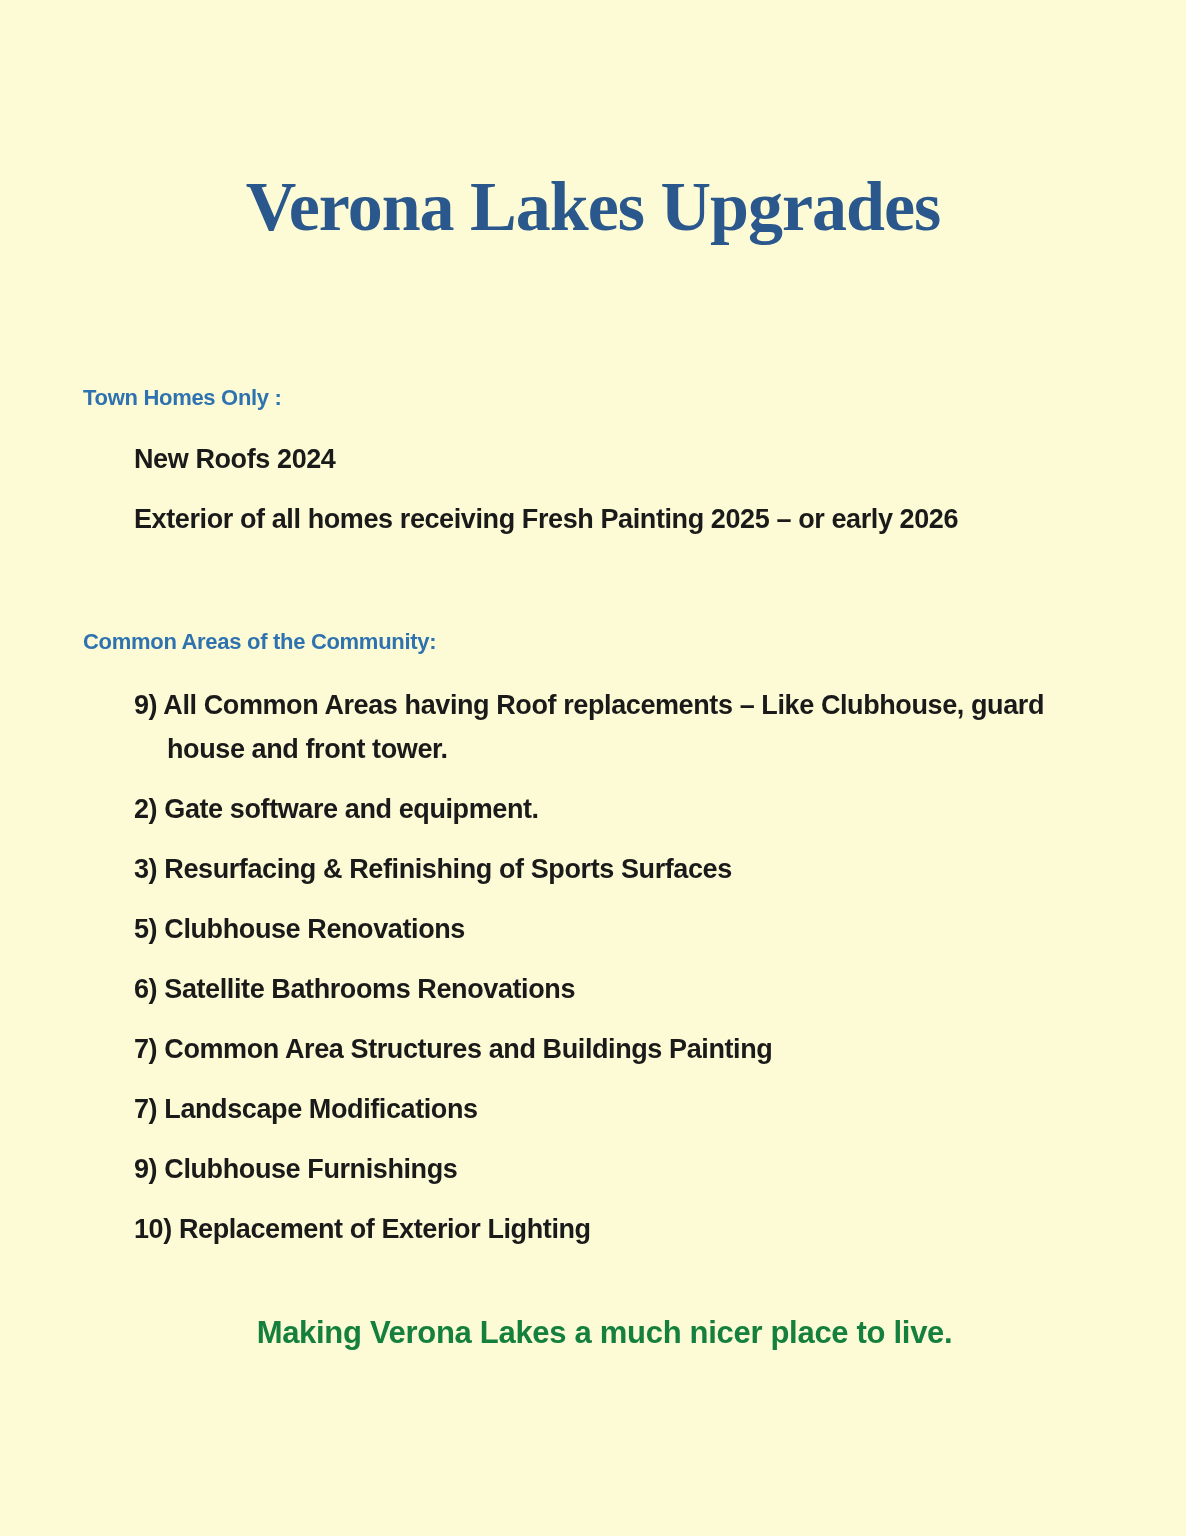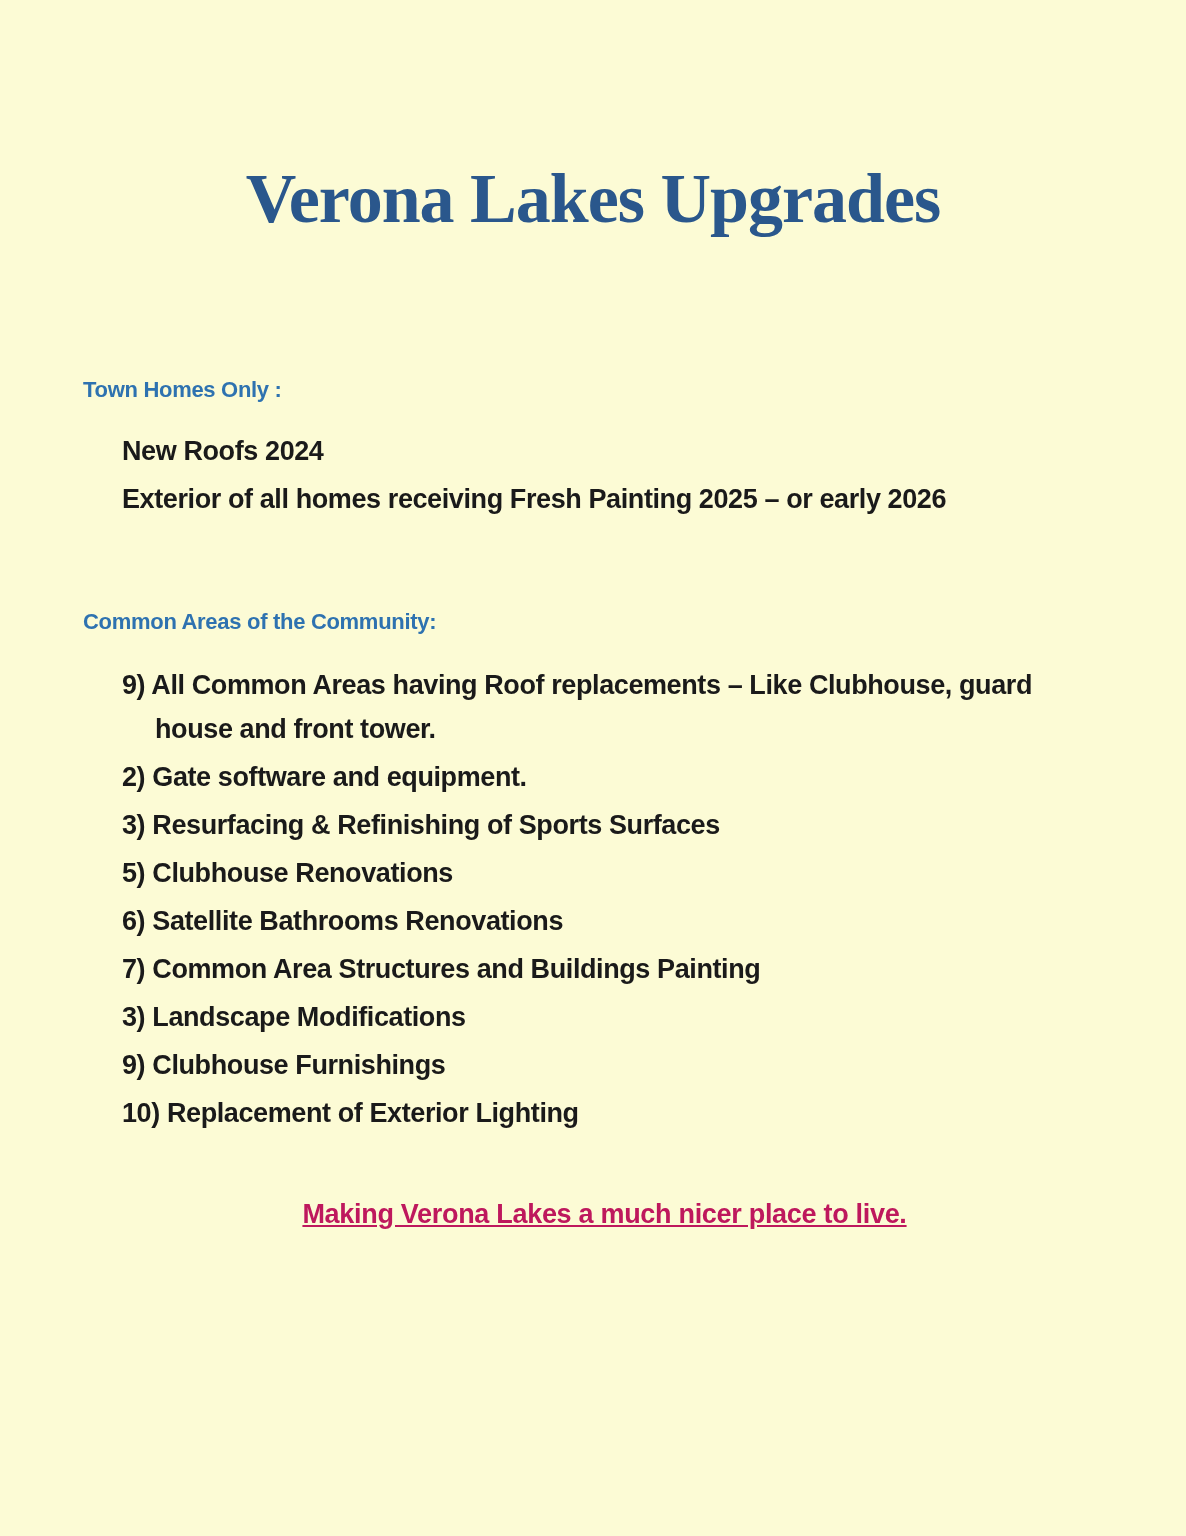--- a/index.html
+++ b/index.html
@@ -9,21 +9,21 @@
   .page {
     position: relative;
     width: 1186px;
     height: 1536px;
     background: #fcfbd5;
     font-family: "Liberation Sans", sans-serif;
     overflow: hidden;
     box-sizing: border-box;
   }
   .doc-title {
-    margin: 8px;
+    margin: 16px;
     padding-top: 152px;
     text-align: center;
     font-family: "Liberation Serif", serif;
     font-weight: 700;
     font-size: 70px;
     line-height: 1.1;
     letter-spacing: -1px;
     color: #2a578c;
   }
   .content {
@@ -45,38 +45,37 @@
   }
   .plain-list {
     margin: 26px 0 0 0;
     padding-left: 35px;
   }
   .numbered-list {
     margin: 28px 0 0 0;
     padding-left: 35px;
   }
   .list-item {
-    margin: 4px;
+    margin: 16px;
     font-size: 27px;
     font-weight: 700;
     color: #1a1a1a;
     letter-spacing: -0.4px;
     line-height: 44px;
     max-width: 950px;
     padding-left: 33px;
     text-indent: -33px;
   }
   .footer-tagline {
     margin: 64px 0 0 0;
     text-align: center;
-    font-size: 27px;
+    font-size: 31px;
     font-weight: 700;
-    color: #be185d;
+    color: #15803d;
     letter-spacing: -0.3px;
-    text-decoration: underline;
   }
 </style>
 </head>
 <body>
 
 <div class="page">
 
   <h1 class="doc-title">Verona Lakes Upgrades</h1>
 
   <div class="content">
@@ -91,21 +90,21 @@
 
     <div class="section-common">
       <h2 class="section-heading">Common Areas of the Community:</h2>
       <div class="numbered-list">
         <p class="list-item">9) All Common Areas having Roof replacements – Like Clubhouse, guard house and front tower.</p>
         <p class="list-item">2) Gate software and equipment.</p>
         <p class="list-item">3) Resurfacing &amp; Refinishing of Sports Surfaces</p>
         <p class="list-item">5) Clubhouse Renovations</p>
         <p class="list-item">6) Satellite Bathrooms Renovations</p>
         <p class="list-item">7) Common Area Structures and Buildings Painting</p>
-        <p class="list-item">3) Landscape Modifications</p>
+        <p class="list-item">7) Landscape Modifications</p>
         <p class="list-item">9) Clubhouse Furnishings</p>
         <p class="list-item">10) Replacement of Exterior Lighting</p>
       </div>
     </div>
 
     <p class="footer-tagline">Making Verona Lakes a much nicer place to live.</p>
 
   </div>
 </div>
 

